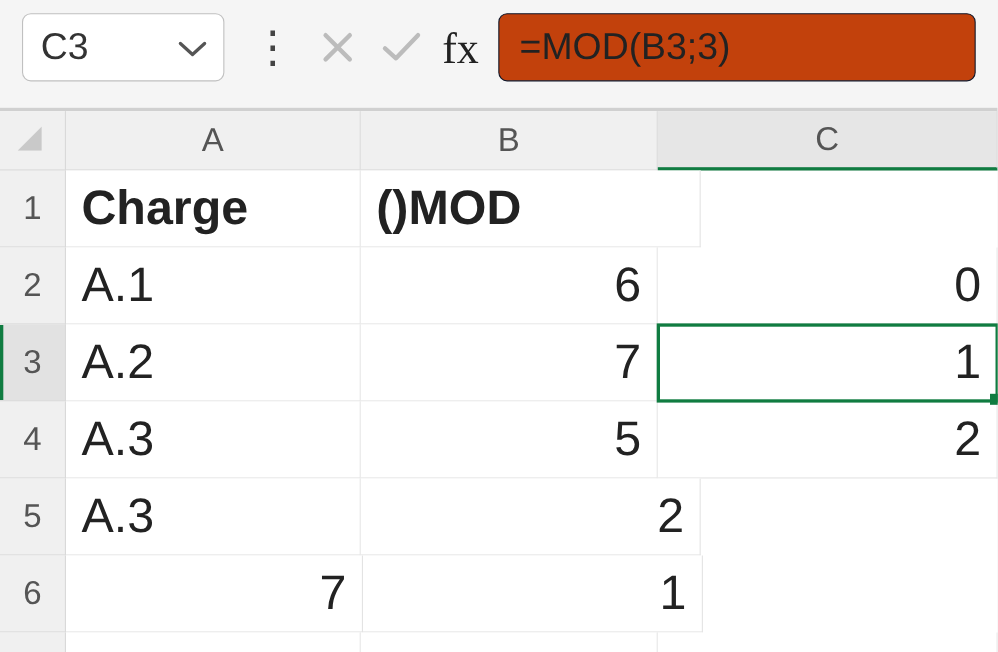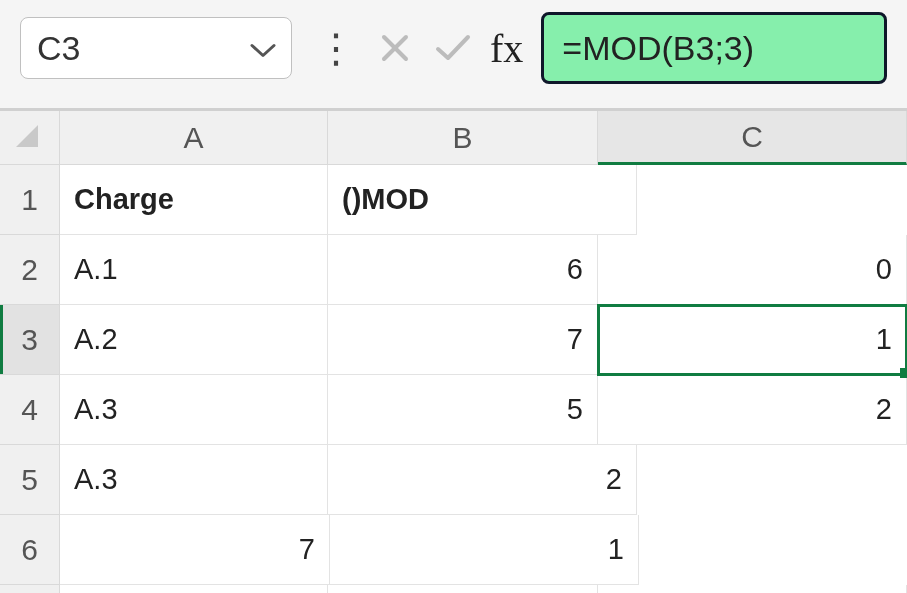--- a/index.html
+++ b/index.html
@@ -13,21 +13,21 @@
 
     .formula-bar {
       display: flex;
       align-items: center;
       padding: 12px 20px 24px 20px;
       gap: 8px;
       background: #f5f5f5;
     }
 
     .name-box {
-      width: 272px;
+      width: 184px;
       height: 62px;
       background: #fff;
       border: 1px solid #c0c0c0;
       border-radius: 8px;
       display: flex;
       align-items: center;
       padding: 0 16px;
       font-size: 34px;
       color: #333;
       position: relative;
@@ -57,23 +57,23 @@
 
     .fx-label {
       font-family: "Times New Roman", serif;
       font-size: 40px;
       color: #222;
       padding: 0 10px 0 4px;
     }
 
     .formula-input {
       flex: 1;
-      height: 72px;
-      background: #86efac;
-      border: 3px solid #0f172a;
+      height: 62px;
+      background: #c2410c;
+      border: 1px solid #0f172a;
       border-radius: 8px;
       display: flex;
       align-items: center;
       padding: 0 18px;
       font-size: 34px;
       color: #222;
     }
 
     .sheet {
       background: #fff;
@@ -114,21 +114,21 @@
       align-items: center;
       justify-content: center;
       font-size: 30px;
       color: #555;
     }
 
     .data-row .cell {
       height: 70px;
       border-right: 1px solid #e3e3e3;
       border-bottom: 1px solid #e3e3e3;
-      font-size: 29px;
+      font-size: 44px;
       color: #222;
       display: flex;
       align-items: center;
       padding: 0 14px;
       background: #fff;
     }
     .cell.col-a { width: 268px; justify-content: flex-start; }
     .cell.col-b { width: 270px; justify-content: flex-end; }
     .cell.col-c { width: 309px; justify-content: flex-end; }
 

